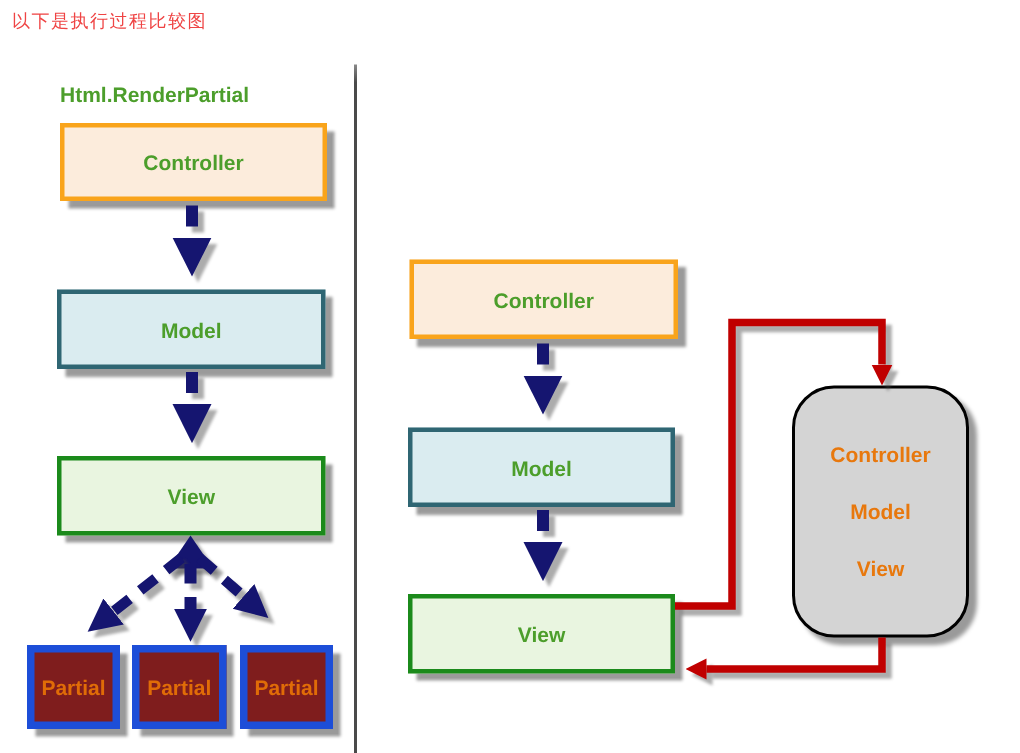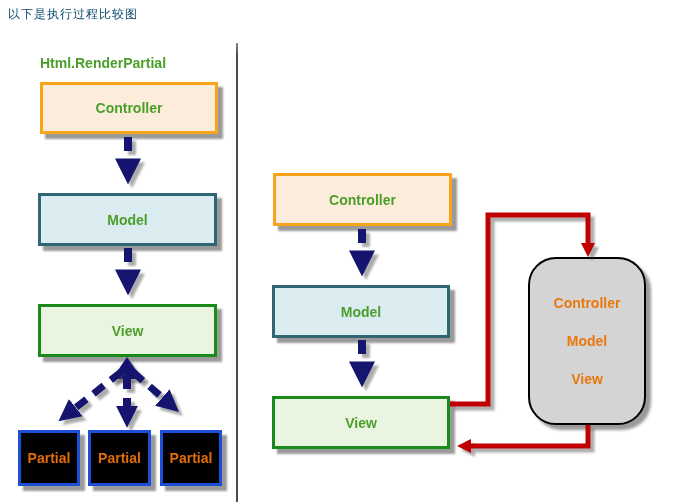--- a/index.html
+++ b/index.html
@@ -1,38 +1,38 @@
 <!DOCTYPE html>
 <html><head>
 <meta charset="utf-8">
 <style>
   html,body{margin:0;padding:0;background:#fff;}
   #stage{
     position:relative;width:680px;height:502px;background:#fff;overflow:hidden;
     font-family:"Liberation Sans","DejaVu Sans",sans-serif;
   }
   .page-title{
-    position:absolute;left:8px;top:6px;font-size:12px;color:#0c4a6e;letter-spacing:1px;
+    position:absolute;left:8px;top:6px;font-size:12px;color:#ef4444;letter-spacing:1px;
   }
   .divider{
     position:absolute;left:236px;top:43px;width:2px;height:459px;
     background:linear-gradient(#8a8a8a,#4a4a4a 12px,#4a4a4a);
   }
   .hdr{
     position:absolute;font-size:14px;font-weight:bold;color:#4c9e2b;text-align:left;
   }
   .box{
     position:absolute;box-sizing:border-box;display:flex;align-items:center;justify-content:center;
     font-size:14px;font-weight:bold;color:#4c9e2b;
     box-shadow:5px 5px 2px #9a9a9a;
   }
   .ctrl{background:#fcecdc;border:3px solid #f9a41b;}
   .model{background:#daecf0;border:3px solid #2f6673;}
   .view{background:#e9f5e0;border:3px solid #1b8a1b;}
-  .partial{background:#000000;border:3px solid #1d4ed8;color:#e06c07;}
+  .partial{background:#7f1d1d;border:5px solid #1d4ed8;color:#e06c07;}
   .rounded{
     position:absolute;box-sizing:border-box;background:#d4d4d4;border:2px solid #000;
     border-radius:28px;display:flex;flex-direction:column;align-items:center;justify-content:center;
     row-gap:22px;box-shadow:5px 5px 3px #9a9a9a;
   }
   .rounded span{font-size:14px;font-weight:bold;color:#e8780d;}
   svg.overlay{position:absolute;left:0;top:0;pointer-events:none;}
   .navy{stroke:#151570;fill:none;}
   .navyfill{fill:#151570;stroke:none;}
   .red{stroke:#c00000;fill:none;}

